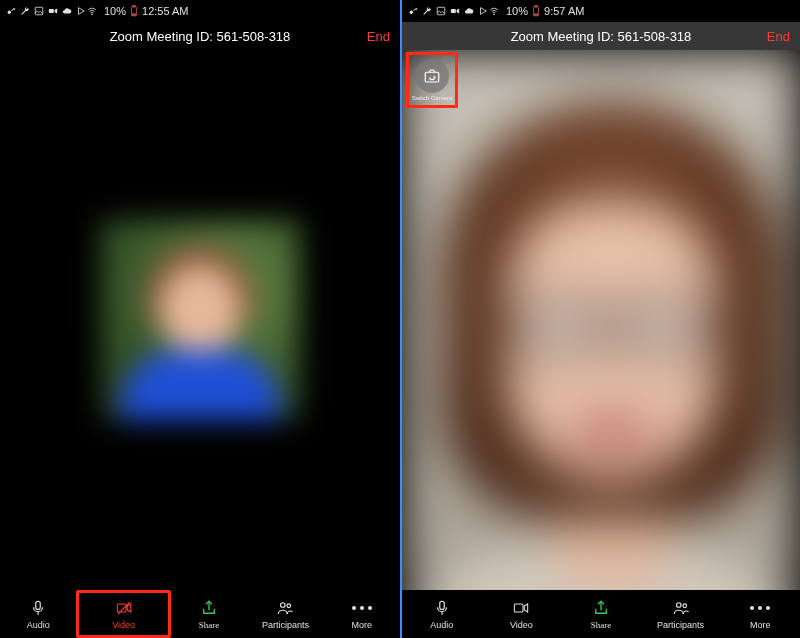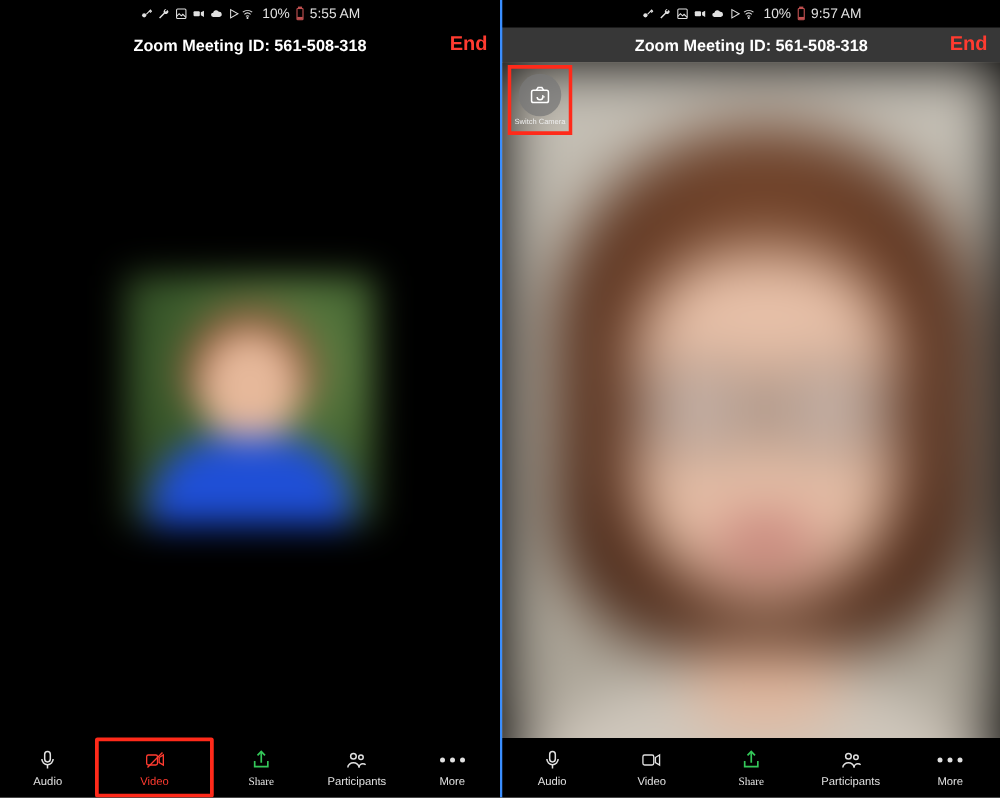--- a/index.html
+++ b/index.html
@@ -20,51 +20,51 @@
     display: flex;
     flex-direction: column;
   }
   .screen.right { border-left: 2px solid #3a8eff; }
 
   
   .status-bar {
     height: 22px;
     display: flex;
     align-items: center;
-    justify-content: center;
+    justify-content: flex-start;
     padding: 0 6px;
     font-size: 11px;
     color: #e0e0e0;
     background: rgba(0,0,0,0.9);
   }
   .status-left, .status-right { display: flex; align-items: center; gap: 4px; }
   .status-right .pct { margin-left: 2px; }
   .status-icon { display: inline-flex; }
 
   
   .title-bar {
     height: 28px;
     display: flex;
     align-items: center;
     justify-content: center;
     position: relative;
     font-size: 13px;
-    font-weight: 700;
+    font-weight: 400;
     background: #000;
   }
   .title-bar.overlay { background: rgba(100,100,100,0.55); }
   .title-bar .end-btn {
     position: absolute;
     right: 10px;
     top: 0;
     bottom: 0;
     display: flex;
     align-items: center;
     color: #ff3b30;
-    font-size: 16px;
+    font-size: 13px;
     cursor: pointer;
   }
 
   
   .video-area {
     flex: 1;
     position: relative;
     overflow: hidden;
     display: flex;
     align-items: center;
@@ -287,21 +287,21 @@
           </svg>
       </span>
       <span class="pct">10%</span>
       <span class="status-icon">
         <svg width="8" height="12" viewBox="0 0 12 20" fill="none" stroke="#c05050" stroke-width="1.5">
             <rect x="2" y="3" width="8" height="15" rx="1"></rect>
             <rect x="4" y="1" width="4" height="2" fill="#c05050"></rect>
             <rect x="3" y="15" width="6" height="2" fill="#c05050"></rect>
           </svg>
       </span>
-      <span>5:55 AM</span>
+      <span>12:55 AM</span>
     </div>
   </div>
 
   <div class="title-bar">
     <span>Zoom Meeting ID: 561-508-318</span>
     <span class="end-btn">End</span>
   </div>
 
   <div class="video-area">
     <div class="avatar-thumb">

